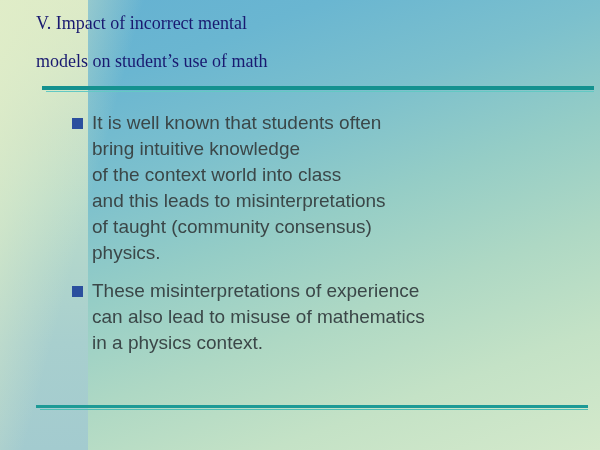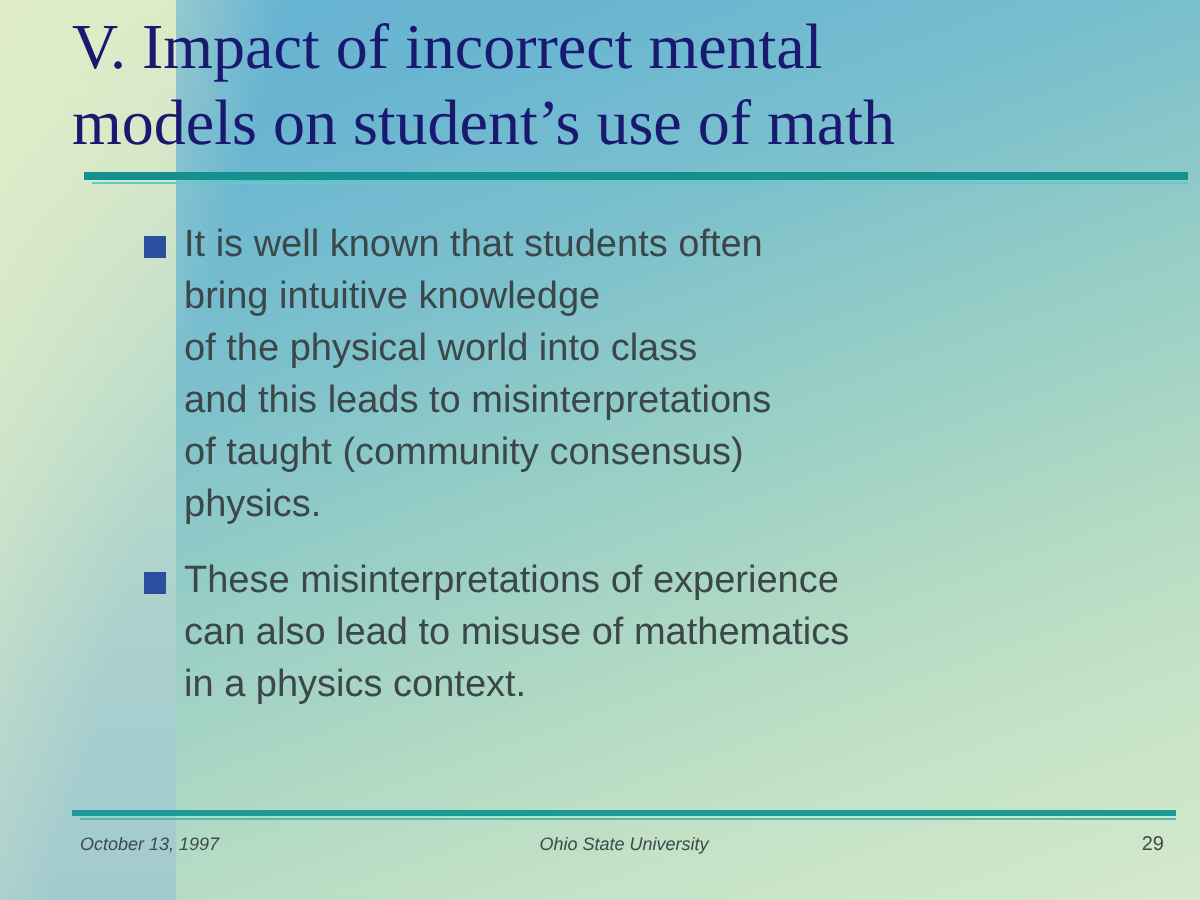--- a/index.html
+++ b/index.html
@@ -72,21 +72,21 @@
     position: absolute;
     inset: 0;
   }
 
   .title {
     position: absolute;
     left: 36px;
     top: 4px;
     width: 540px;
     font-family: "Liberation Serif", "DejaVu Serif", serif;
-    font-size: 32px;
+    font-size: 18px;
     line-height: 38px;
     color: #191970;
     letter-spacing: 0px;
     white-space: pre-line;
   }
 
   .rule-title {
     position: absolute;
     left: 42px;
     top: 86px;
@@ -212,40 +212,35 @@
       <div class="thick"></div>
       <div class="thin"></div>
     </div>
 
     <div class="body">
 
       <div class="bullet-row">
         <span class="bullet-mark"></span>
         <span class="bullet-text">It is well known that students often
 bring intuitive knowledge
-of the physical world into class
+of the context world into class
 and this leads to misinterpretations
 of taught (community consensus)
 physics.</span>
       </div>
 
       <div class="bullet-row">
         <span class="bullet-mark"></span>
         <span class="bullet-text">These misinterpretations of experience
 can also lead to misuse of mathematics
 in a physics context.</span>
       </div>
 
     </div>
 
     <div class="rule-footer">
       <div class="thick"></div>
       <div class="thin"></div>
     </div>
 
-    <div class="footer">
-      <span class="footer-date">October 13, 1997</span>
-      <span class="footer-org">Ohio State University</span>
-      <span class="footer-page">29</span>
-    </div>
 
   </div>
 </div>
 
 </body></html>

